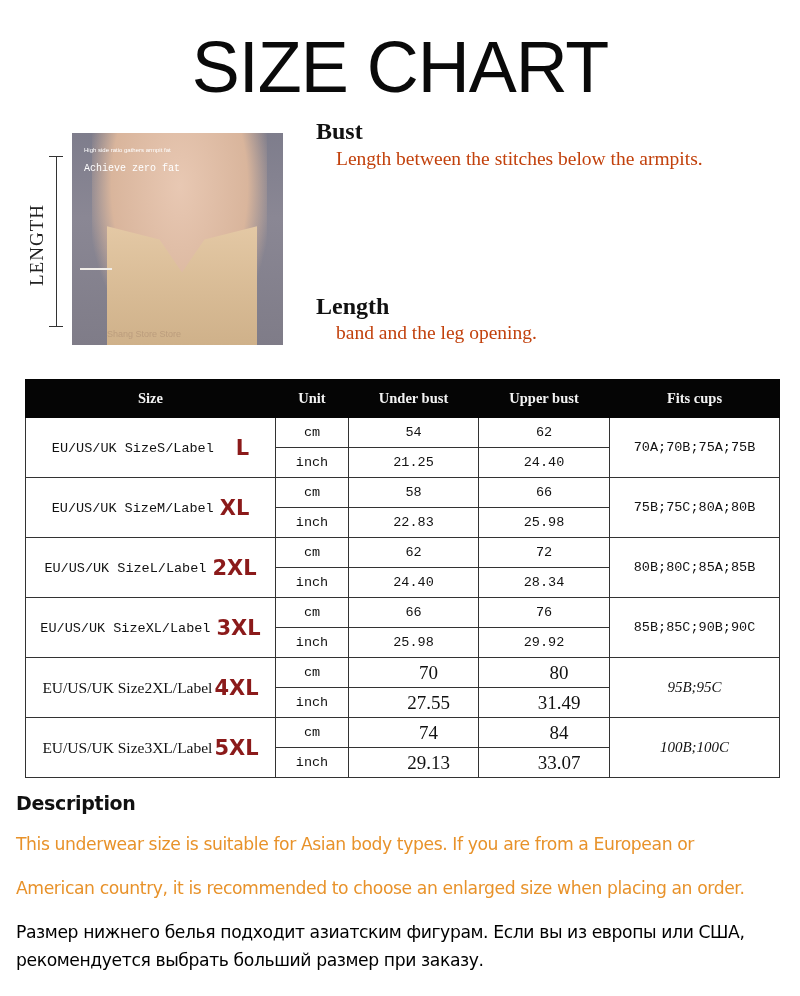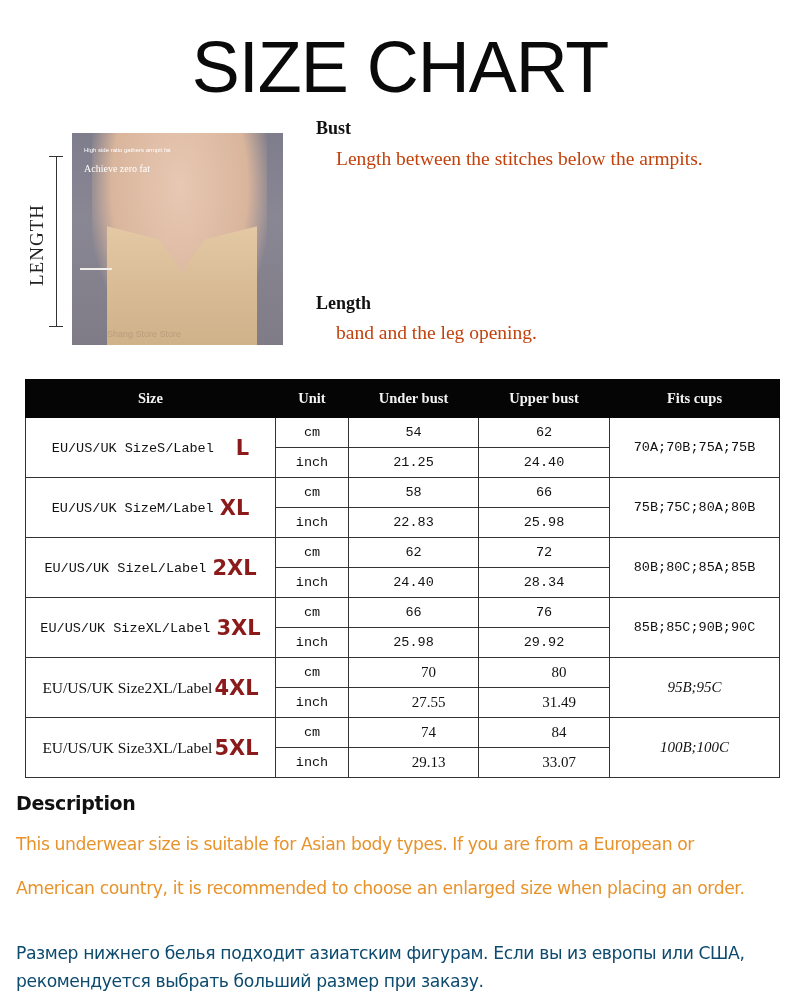--- a/index.html
+++ b/index.html
@@ -41,34 +41,34 @@
   .photo .bra {
     position: absolute; left: 35px; top: 80px; width: 150px; height: 132px;
     background: linear-gradient(180deg, #e6cba8 0%, #d8bb95 60%, #cfb18a 100%);
     clip-path: polygon(0 10%, 35% 20%, 50% 45%, 65% 20%, 100% 10%, 100% 100%, 0 100%);
   }
   .photo .tagline1 {
     position: absolute; left: 12px; top: 14px; font-family: "Liberation Sans", sans-serif;
     font-size: 6px; color: #fff; white-space: nowrap;
   }
   .photo .tagline2 {
-    position: absolute; left: 12px; top: 30px; font-family: Liberation Serif, serif;
+    position: absolute; left: 12px; top: 30px; font-family: Liberation Mono, monospace;
     font-size: 10px; color: #fff; white-space: nowrap;
   }
   .photo .watermark {
     position: absolute; left: 35px; top: 196px; font-family: "Liberation Sans", sans-serif;
     font-size: 9px; color: rgba(180,150,120,0.75); white-space: nowrap;
   }
   .photo .whitebar {
     position: absolute; left: 8px; top: 135px; width: 32px; height: 2px; background: #f1eee9;
   }
 
   .def-title {
     position: absolute; left: 316px; font-family: "Liberation Serif", serif;
-    font-size: 18px; font-weight: 700; color: #111;
+    font-size: 24px; font-weight: 700; color: #111;
   }
   .def-text {
     position: absolute; left: 336px; font-family: "Liberation Serif", serif;
     font-size: 19.5px; color: #c2410c; line-height: 28px; width: 470px;
   }
   .bust-title { top: 118px; }
   .bust-text { top: 145px; }
   .len-title { top: 293px; }
   .len-text { top: 319px; }
 
@@ -93,33 +93,33 @@
   td.size-cell .size-text {
     font-family: "Liberation Mono", monospace; font-size: 13.5px; color: #111; vertical-align: middle;
   }
   td.size-cell.serif .size-text { font-family: "Liberation Serif", serif; font-size: 15.5px; }
   td.size-cell .size-label {
     font-family: "DejaVu Sans", sans-serif; font-weight: 700; font-size: 21px;
     color: #8b1a1a; vertical-align: middle; margin-left: 6px;
   }
   td.cups-cell { font-size: 13.5px; }
   td.cups-cell.serif { font-family: "Liberation Serif", serif; font-size: 15px; font-style: italic; }
-  td.num.serif { font-family: "Liberation Serif", serif; font-size: 15px; padding-left: 30px; }
+  td.num.serif { font-family: "Liberation Serif", serif; font-size: 19px; padding-left: 30px; }
 
   
   .desc-heading {
     position: absolute; left: 16px; top: 792px; font-family: "DejaVu Sans", sans-serif;
     font-weight: 700; font-size: 19px; color: #111; letter-spacing: -0.3px;
   }
   .desc-line {
     position: absolute; left: 16px; font-family: "DejaVu Sans", sans-serif;
     font-size: 17.2px; white-space: nowrap; letter-spacing: -0.4px;
   }
   .desc-en { color: #e8922a; }
-  .desc-ru { color: #0c4a6e; margin-top: 21px; }
+  .desc-ru { color: #000000; }
 </style>
 </head>
 <body>
 
 <div class="title">SIZE CHART</div>
 
 <div class="length-label">
   <span>LENGTH</span>
 </div>
 <div class="length-line"></div>

